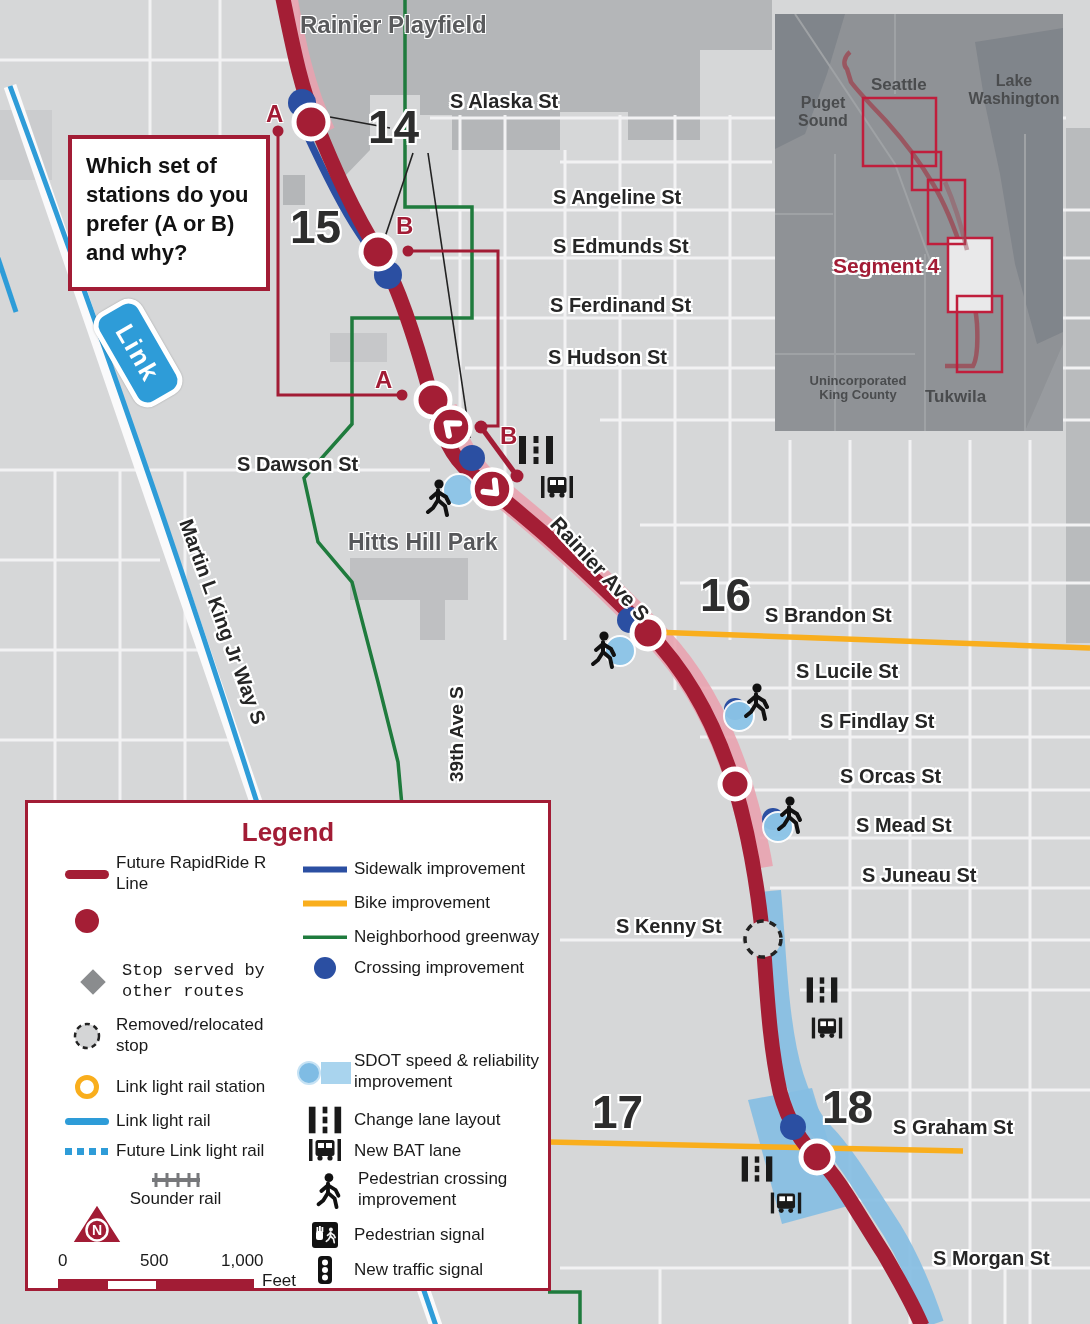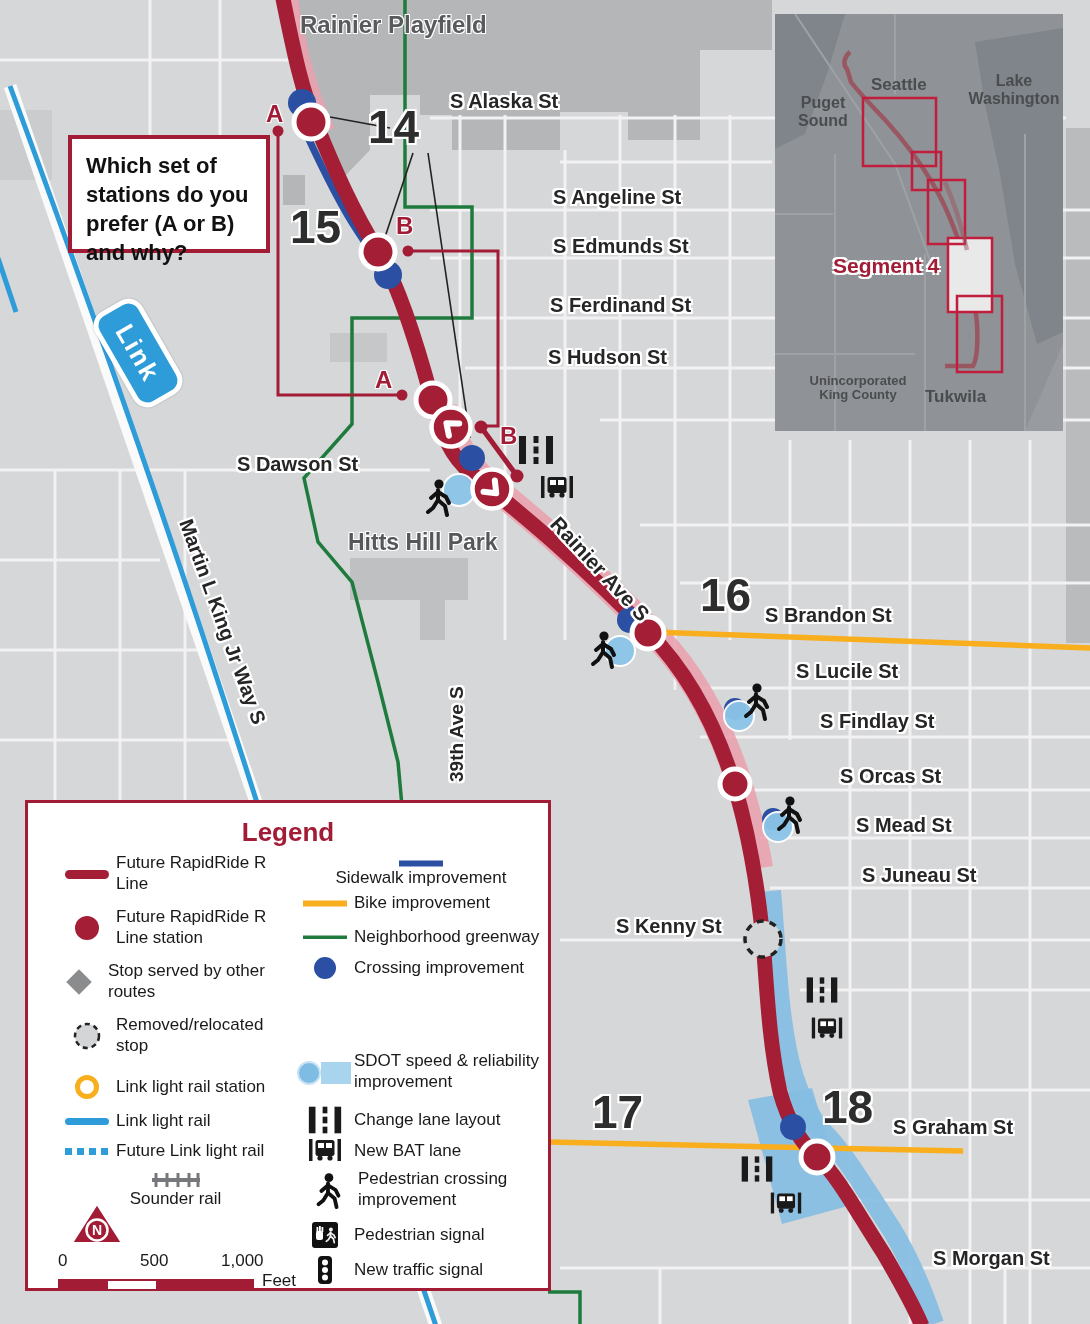--- a/index.html
+++ b/index.html
@@ -8,21 +8,21 @@
   #basemap{position:absolute;left:0;top:0;}
   .lbl{position:absolute;font-weight:bold;font-size:20px;color:#262626;white-space:nowrap;
        text-shadow:-2px -2px 0 #fff,2px -2px 0 #fff,-2px 2px 0 #fff,2px 2px 0 #fff,0 -2px 0 #fff,0 2px 0 #fff,-2px 0 0 #fff,2px 0 0 #fff;}
   .placelbl{position:absolute;font-weight:bold;font-size:24px;color:#595A5C;text-align:center;line-height:1.05;
        text-shadow:-1px -1px 0 #fff,1px -1px 0 #fff,-1px 1px 0 #fff,1px 1px 0 #fff;white-space:nowrap;}
   .numlbl{position:absolute;font-weight:800;font-size:46px;color:#2D2D2D;
        text-shadow:-2px -2px 0 #fff,2px -2px 0 #fff,-2px 2px 0 #fff,2px 2px 0 #fff;}
   .ablbl{position:absolute;font-weight:800;font-size:24px;color:#A21C35;
        text-shadow:-1px -1px 0 #fff,1px -1px 0 #fff,-1px 1px 0 #fff,1px 1px 0 #fff;}
   .rot{transform-origin:left top;}
-  #question-box{position:absolute;left:68px;top:135px;width:202px;height:118px;background:#fff;
+  #question-box{position:absolute;left:68px;top:135px;width:202px;height:156px;background:#fff;
        border:4px solid #A21C35;box-sizing:border-box;padding:12px 10px 10px 14px;
        font-size:22px;font-weight:600;color:#111;line-height:1.32;}
   #link-badge{position:absolute;left:84px;top:326px;width:98px;height:44px;background:#2E9CD8;
        border:5px solid #fff;border-radius:16px;transform:rotate(60deg);transform-origin:center;
        display:flex;align-items:center;justify-content:center;color:#fff;font-weight:bold;
        font-size:26px;letter-spacing:2px;box-shadow:0 0 2px rgba(0,0,0,.25);}
   
   #inset{position:absolute;left:775px;top:14px;width:288px;height:417px;background:#8F9296;}
   .inset-lbl{position:absolute;color:#4A4C4E;font-weight:600;font-size:16px;line-height:1.1;text-align:center;white-space:nowrap;}
   #inset-segment-label{position:absolute;left:58px;top:240px;color:#A21C35;font-weight:800;font-size:21px;
@@ -306,23 +306,22 @@
           </svg>
         </span>
       <span class="tx" style="width:160px;">Future RapidRide R Line</span>
     </div>
     <div class="lrow" style="left:30px;top:104px;width:235px;">
       <span class="ic">
           <svg width="28" height="28">
             <circle cx="14" cy="14" r="12" fill="#A41E35"></circle>
           </svg>
         </span>
-      <span class="tx" style="width:160px;">Future RapidRide R Line station</span>
-    </div>
-    <div class="lrow" style="left:22px;top:158px;width:235px;">
+    </div>
+    <div class="lrow" style="left:36px;top:158px;width:235px;font-family:Liberation Mono, monospace;">
       <span class="ic">
           <svg width="28" height="28">
             <rect x="5" y="5" width="18" height="18" fill="#8A8C8E" transform="rotate(45 14 14)"></rect>
           </svg>
         </span>
       <span class="tx" style="width:160px;">Stop served by other routes</span>
     </div>
     <div class="lrow" style="left:30px;top:212px;width:235px;">
       <span class="ic">
           <svg width="30" height="30">
@@ -382,21 +381,21 @@
         <span style="left:0;">0</span>
         <span style="left:82px;">500</span>
         <span style="left:163px;">1,000</span>
       </div>
       <div class="barrow">
         <div class="bar"></div>
         <span class="unit">Feet</span>
       </div>
     </div>
 
-    <div class="lrow" style="left:268px;top:56px;width:250px;flex-direction:column;">
+    <div class="lrow" style="left:268px;top:56px;width:250px;">
       <span class="ic">
           <svg width="48" height="9">
             <rect x="2" y="1.5" width="44" height="6" fill="#2B4FA2"></rect>
           </svg>
         </span>
       <span class="tx">Sidewalk improvement</span>
     </div>
     <div class="lrow" style="left:268px;top:90px;width:250px;">
       <span class="ic">
           <svg width="48" height="9">

